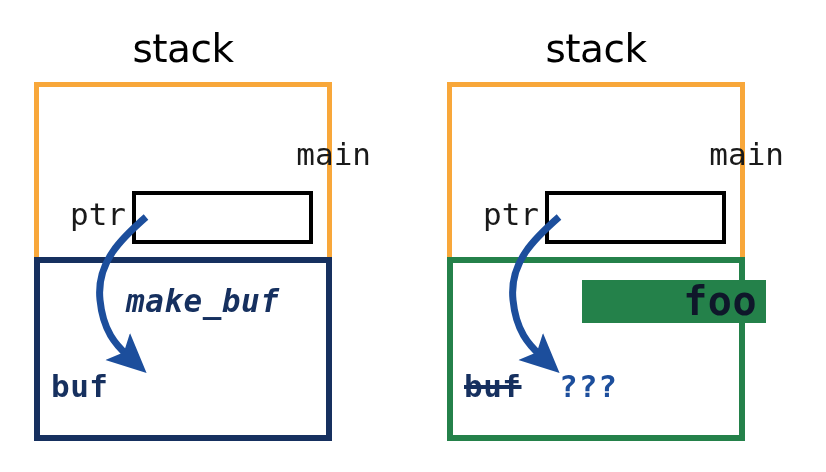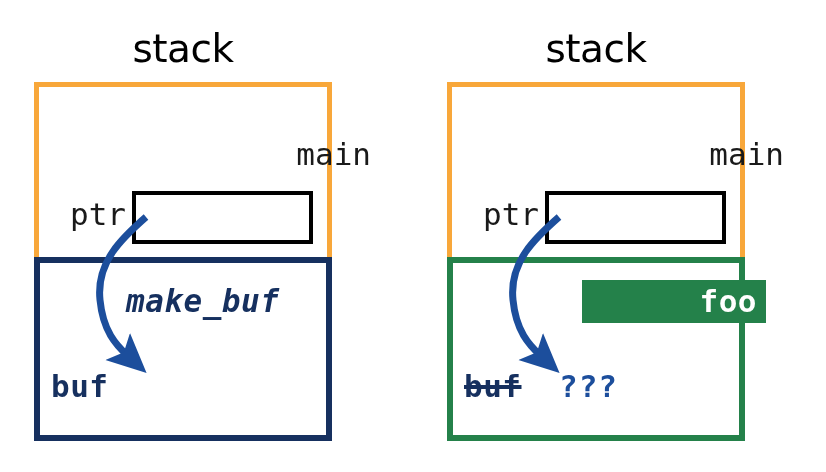--- a/index.html
+++ b/index.html
@@ -140,24 +140,24 @@
     width: 184px;
     height: 43px;
     background: #24814a;
     box-sizing: border-box;
   }
   .foo-block .foo-text {
     position: absolute;
     right: 9px;
     top: 2px;
     font-family: "DejaVu Sans Mono", monospace;
-    font-size: 31px;
+    font-size: 40px;
     line-height: 38px;
     font-weight: bold;
-    color: #ffffff;
+    color: #0f172a;
     letter-spacing: 0.5px;
     white-space: pre;
   }
 
   
   .arrow-svg {
     position: absolute;
     left: 0;
     top: 0;
     width: 413px;

